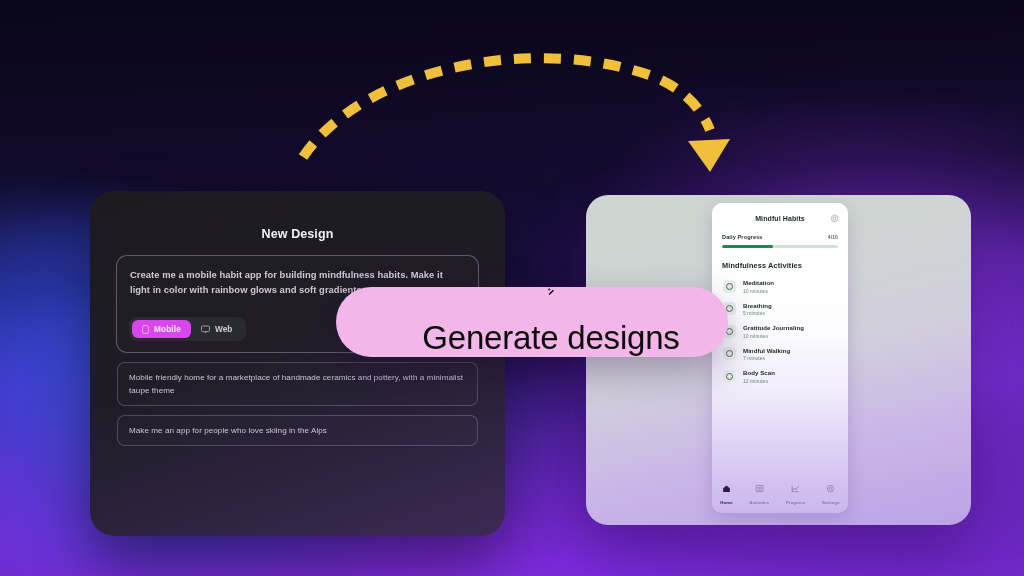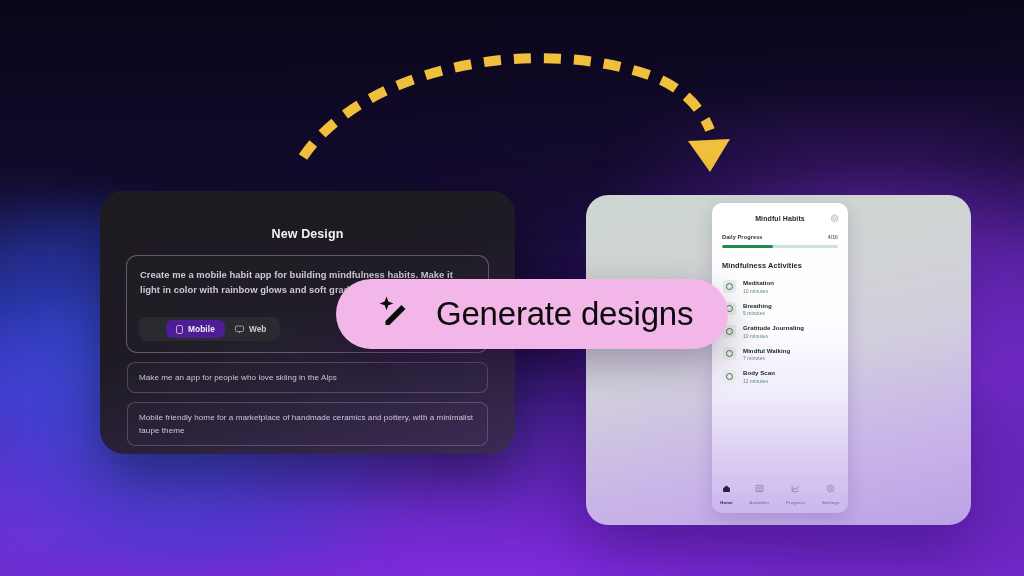--- a/index.html
+++ b/index.html
@@ -35,21 +35,21 @@
   .bg-dark-top {
     position:absolute; left:0; top:0; width:100%; height:44%;
     background:linear-gradient(180deg, rgba(9,5,24,0.92) 0%, rgba(12,7,30,0.55) 45%, rgba(15,8,36,0) 100%);
   }
 
   
   #arrow { position:absolute; left:0; top:0; width:1024px; height:576px; pointer-events:none; }
 
   
   #prompt-card {
-    position:absolute; left:100px; top:191px; width:415px; height:263px;
+    position:absolute; left:90px; top:191px; width:415px; height:345px;
     border-radius:24px;
     background:linear-gradient(162deg, #1d1b20 0%, #1e1b24 44%, #2e2340 76%, #3c2a55 100%);
     box-shadow:0 26px 60px rgba(0,0,0,0.45);
     overflow:hidden;
   }
   .card-title {
     text-align:center; color:#f3f1f6; font-size:12.5px; font-weight:bold;
     letter-spacing:0.1px; margin-top:36px;
   }
   .composer {
@@ -65,21 +65,21 @@
   }
   .seg-group {
     position:absolute; left:12px; bottom:11px;
     display:flex; background:#2a2a31; border-radius:8px; padding:3px;
   }
   .seg {
     display:flex; align-items:center; gap:5px;
     padding:4px 10px; border-radius:6px;
     font-size:8.3px; font-weight:bold; color:#cfcbd6; letter-spacing:0.1px;
   }
-  .seg.active { background:#4c1d95; color:#f2eff6;margin-left:24px; }
+  .seg.active { background:#d946ef; color:#f2eff6; }
   .seg svg { display:block; }
 
   .prompts-label {
     margin:22px 0 0 27px; color:#b8b1c4; font-size:7.6px; font-weight:bold; letter-spacing:0.15px;
   }
   .prompt-chip {
     margin:9px 27px 0 27px;
     border:1px solid rgba(190,164,210,0.30);
     border-radius:8px;
     padding:8px 11px;
@@ -145,26 +145,27 @@
   .ph-nav {
     position:absolute; left:0; right:0; bottom:8px;
     display:flex; justify-content:space-around; align-items:flex-end;
   }
   .ph-nav-item { display:flex; flex-direction:column; align-items:center; gap:3px; opacity:0.45; }
   .ph-nav-item.active { opacity:1; }
   .ph-nav-label { font-size:4.3px; font-weight:bold; color:#2a1b4d; letter-spacing:0.1px; }
 
   
   #cta {
-    position:absolute; left:336px; top:279px; width:392px; height:70px;
+    position:absolute; left:336px; top:287px; width:392px; height:70px;
     border-radius:35px;
     background:#f3b6e8;
     display:flex; align-items:center; gap:22px;
     padding-left:38px;
     box-shadow:0 14px 38px rgba(30,0,60,0.30);
+    flex-direction:column;
   }
   #cta .cta-label {
     color:#0b0b0c; font-size:33px; letter-spacing:-0.2px; font-weight:400;
   }
 </style>
 </head>
 <body>
 
 <div id="backdrop">
   <div class="bg-base"></div>
@@ -196,22 +197,22 @@
         <svg width="9" height="9" viewBox="0 0 9 9">
           <rect x="0.5" y="1" width="8" height="5.6" rx="1" fill="none" stroke="#9c97a6" stroke-width="1"></rect>
           <line x1="4.5" y1="6.6" x2="4.5" y2="8.2" stroke="#9c97a6" stroke-width="1"></line>
         </svg>
         <span>Web</span>
       </div>
     </div>
   </div>
 
 
+  <div class="prompt-chip">Mobile friendly home for a marketplace of handmade ceramics and pottery, with a minimalist taupe theme</div>
   <div class="prompt-chip">Make me an app for people who love skiing in the Alps</div>
-  <div class="prompt-chip">Mobile friendly home for a marketplace of handmade ceramics and pottery, with a minimalist taupe theme</div>
 </div>
 
 <div id="preview-panel">
   <div id="phone">
 
     <div class="ph-head">
       <span class="ph-title">Mindful Habits</span>
       <svg class="ph-gear" width="9" height="9" viewBox="0 0 16 16">
         <circle cx="8" cy="8" r="2.6" fill="none" stroke="#4a5550" stroke-width="1.4"></circle>
         <path d="M8 0.8 L9 2.6 L11 2 L11.4 4 L13.4 4.2 L12.8 6.2 L14.6 7.2 L13.2 8.6 L14.2 10.4 L12.2 11 L12 13 L10 12.8 L8.8 14.4 L7.4 13.2 L5.6 14 L5 12 L3 11.8 L3.4 9.8 L1.8 8.6 L3.2 7.2 L2.4 5.4 L4.4 4.8 L4.6 2.8 L6.6 3 Z" fill="none" stroke="#4a5550" stroke-width="1.1" stroke-linejoin="round"></path>

